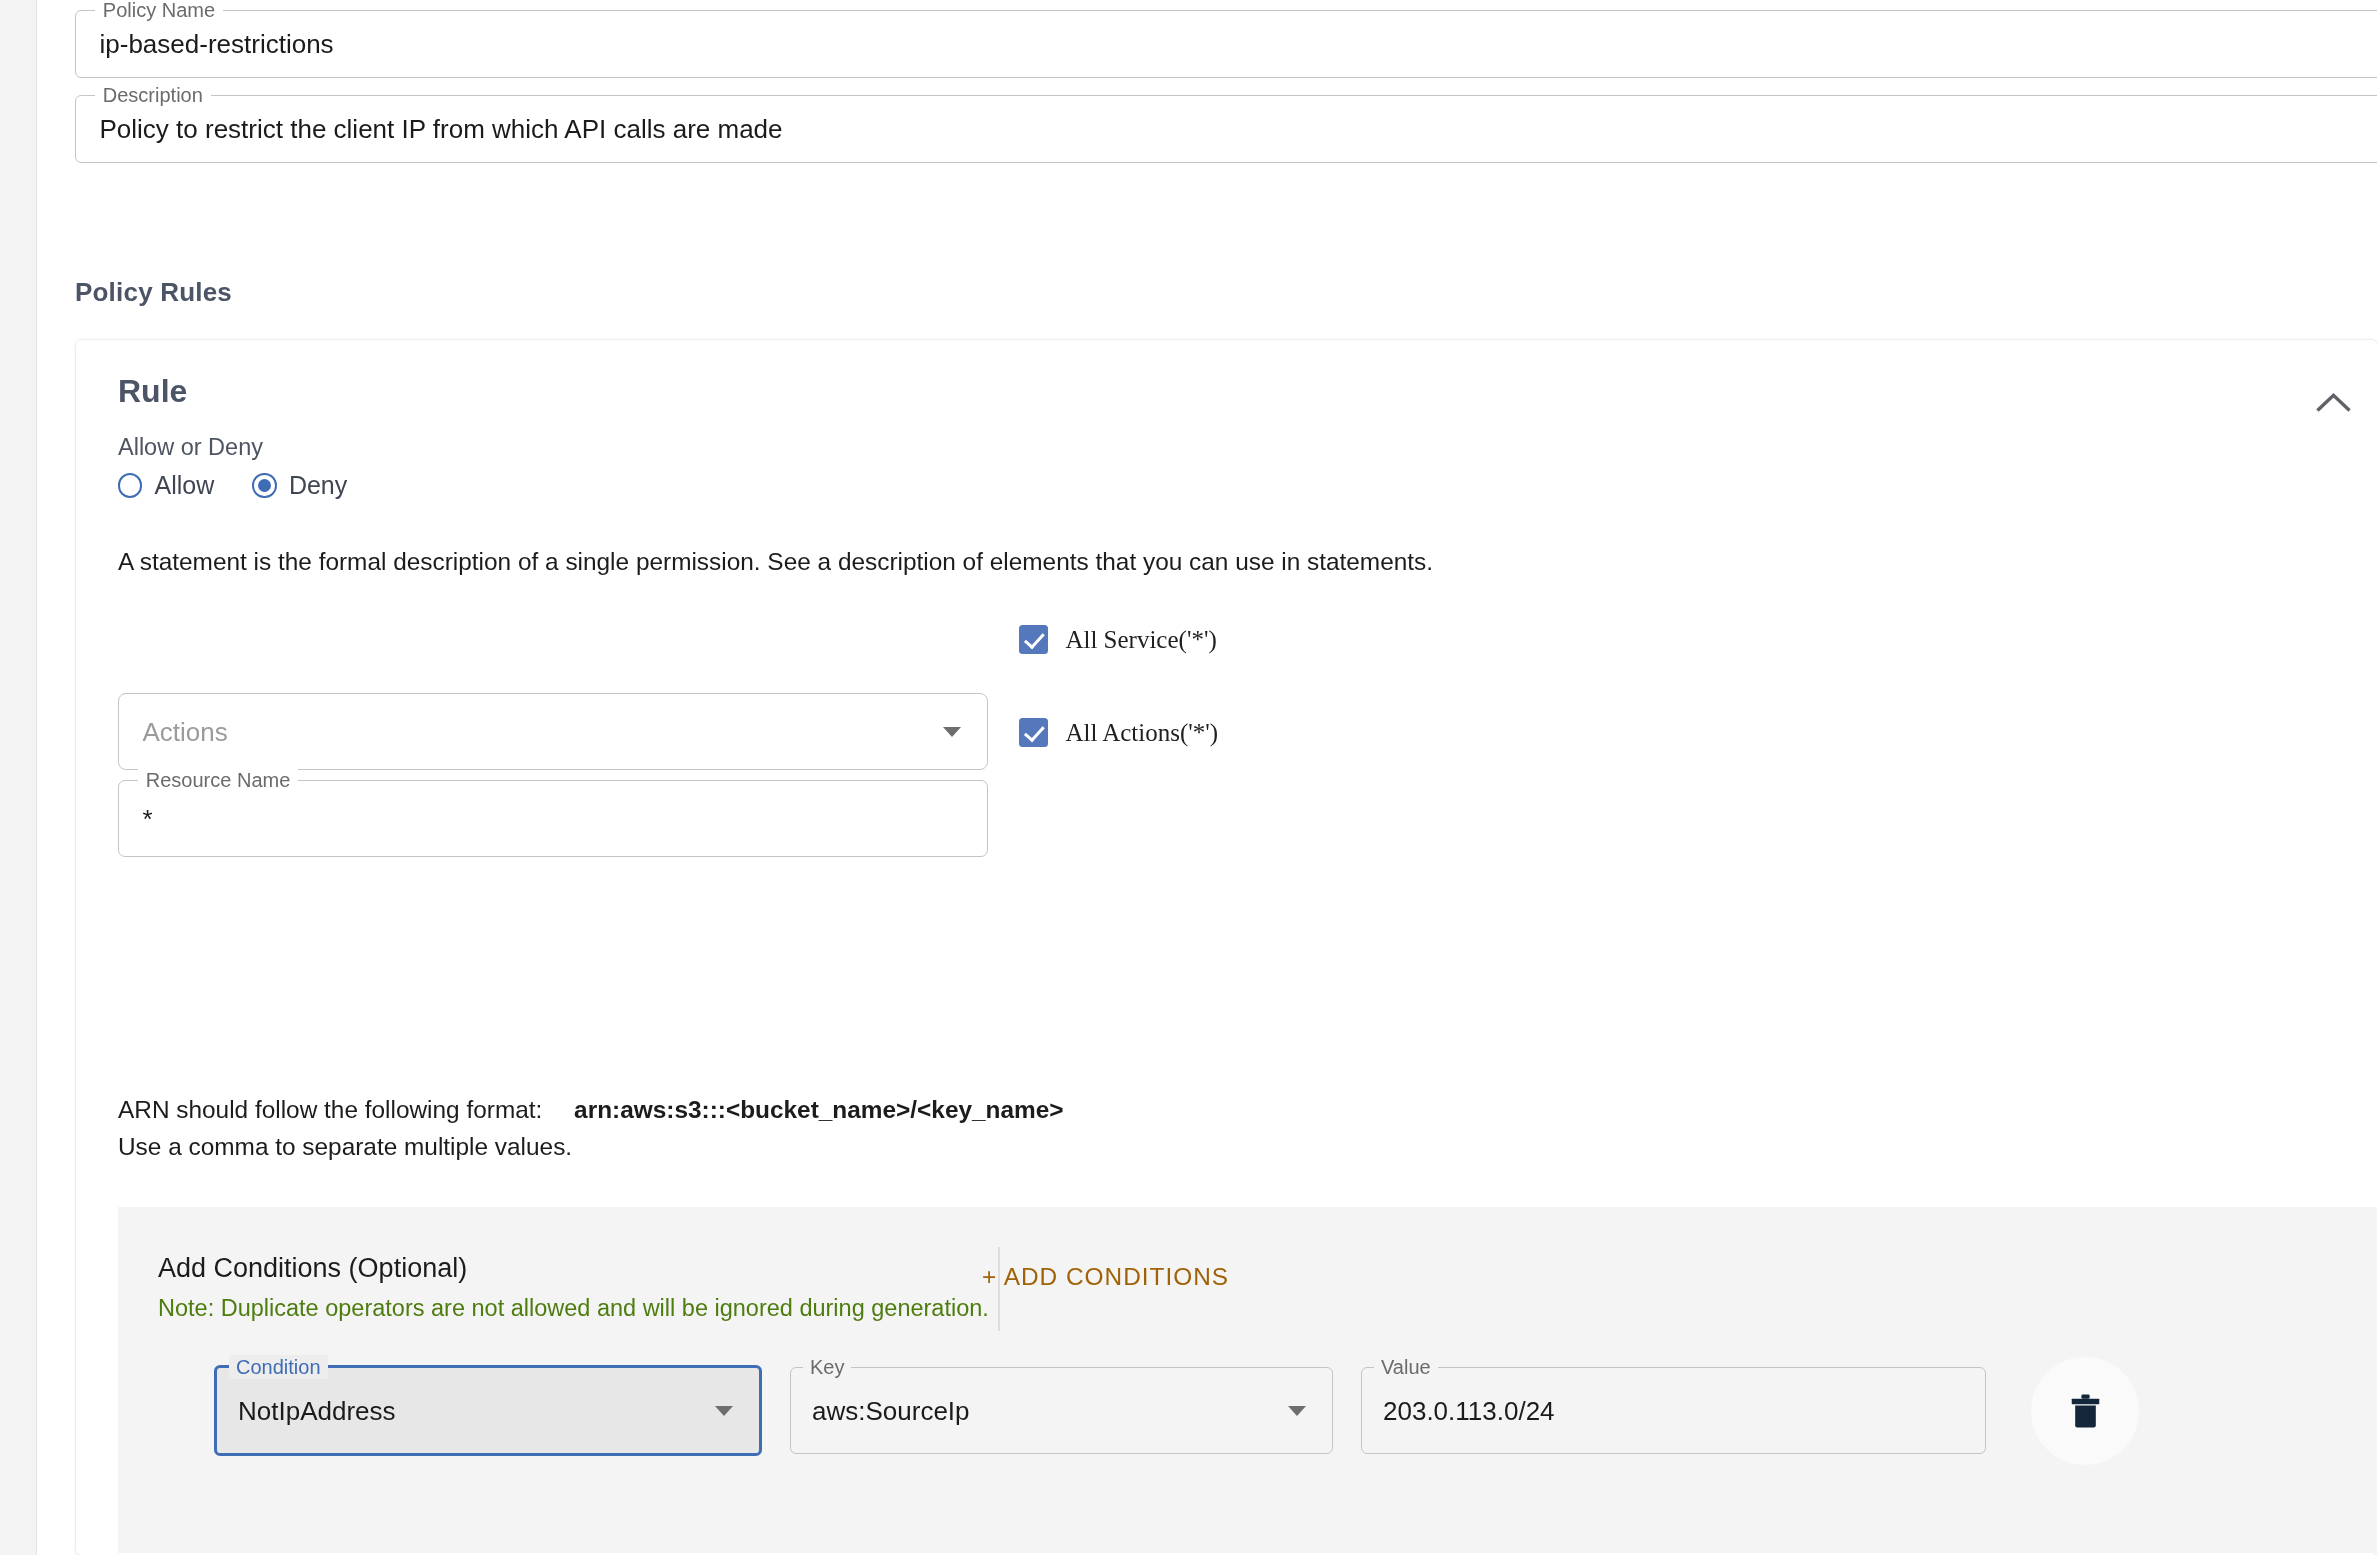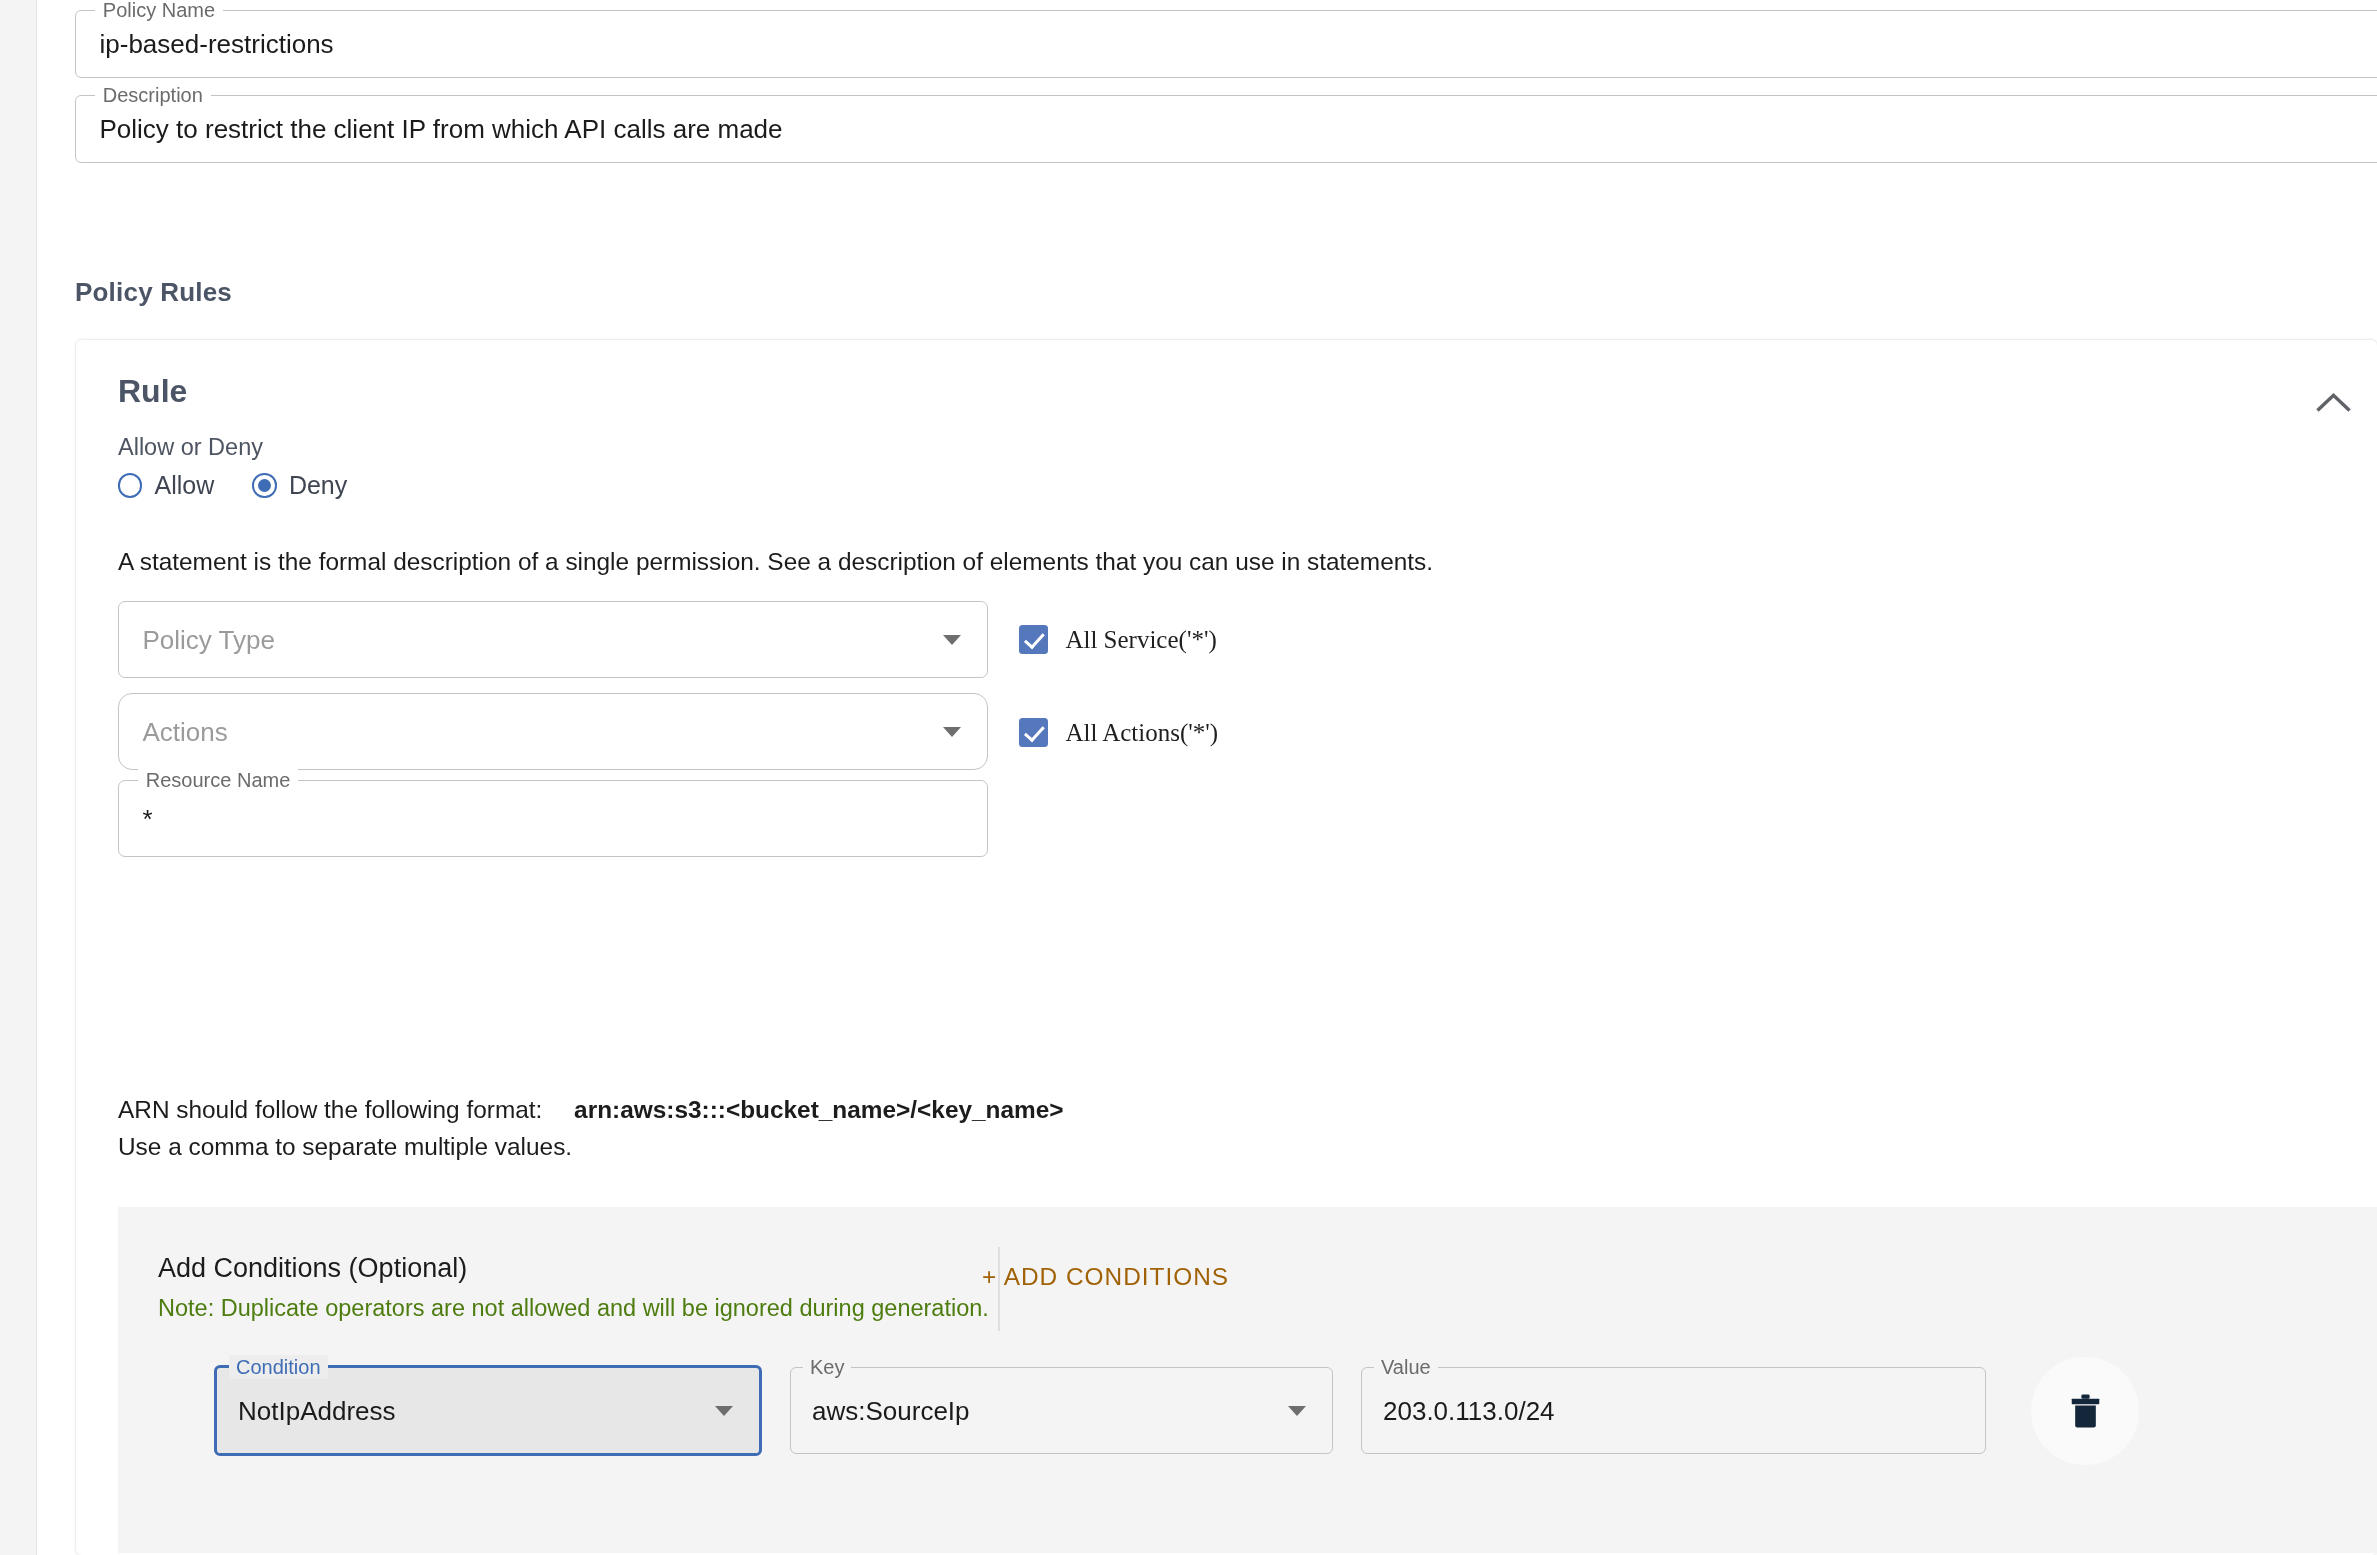--- a/index.html
+++ b/index.html
@@ -180,21 +180,21 @@
 
   
   #policy-type-field {
     left: 42px; top: 261px;
     width: 870px; height: 77px;
     border-radius: 7px;
   }
   #actions-field {
     left: 42px; top: 353px;
     width: 870px; height: 77px;
-    border-radius: 14px;
+    border-radius: 8px;
   }
   #resource-name-field {
     left: 42px; top: 440px;
     width: 870px; height: 77px;
     border-radius: 7px;
   }
   #resource-name-field .legend { background: #ffffff; }
 
   
   .cb-row {
@@ -372,24 +372,20 @@
         <span class="radio-label">Allow</span>
       </div>
       <div class="radio-opt">
         <span class="radio-ring checked"></span>
         <span class="radio-label">Deny</span>
       </div>
     </div>
 
     <div id="statement-note">A statement is the formal description of a single permission. See a description of elements that you can use in statements.</div>
 
-    <div class="outlined" id="policy-type-field">
-      <span class="fieldplaceholder">Policy Type</span>
-      <span class="caret"></span>
-    </div>
 
     <div class="cb-row" id="cb-all-service">
       <span class="cb-box"></span>
       <span class="cb-label">All Service('*')</span>
     </div>
 
     <div class="outlined" id="actions-field">
       <span class="fieldplaceholder">Actions</span>
       <span class="caret"></span>
     </div>

